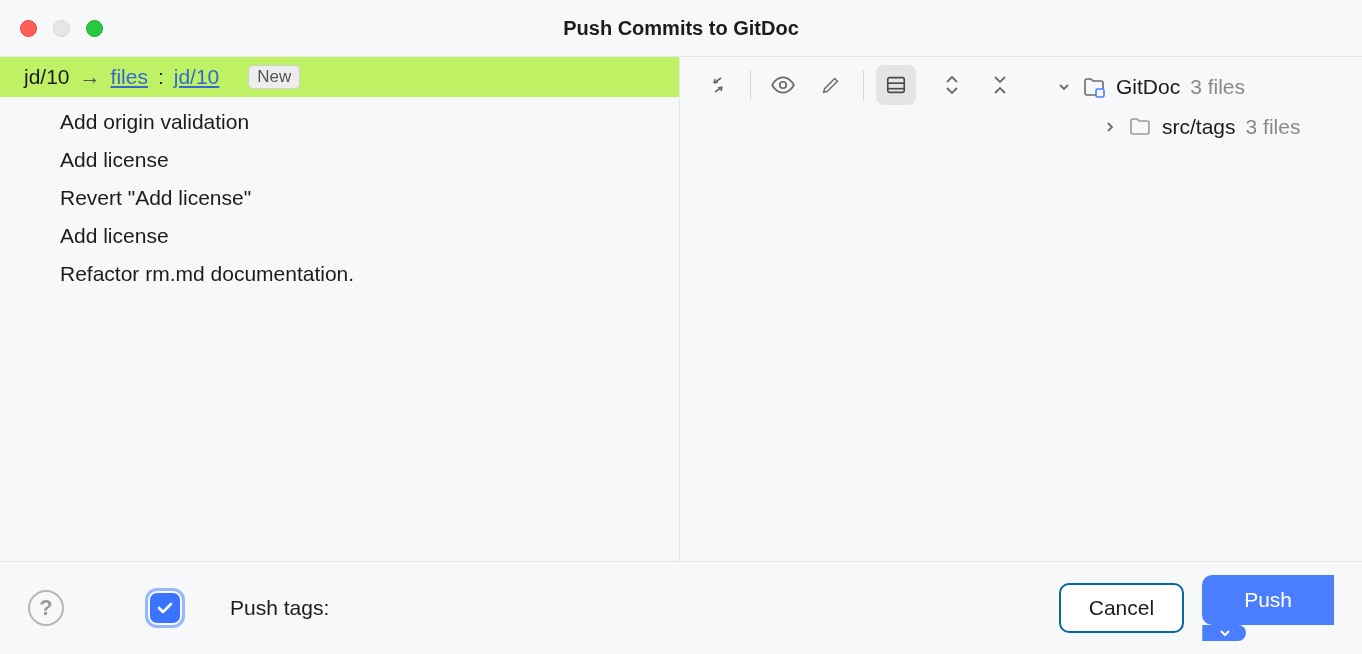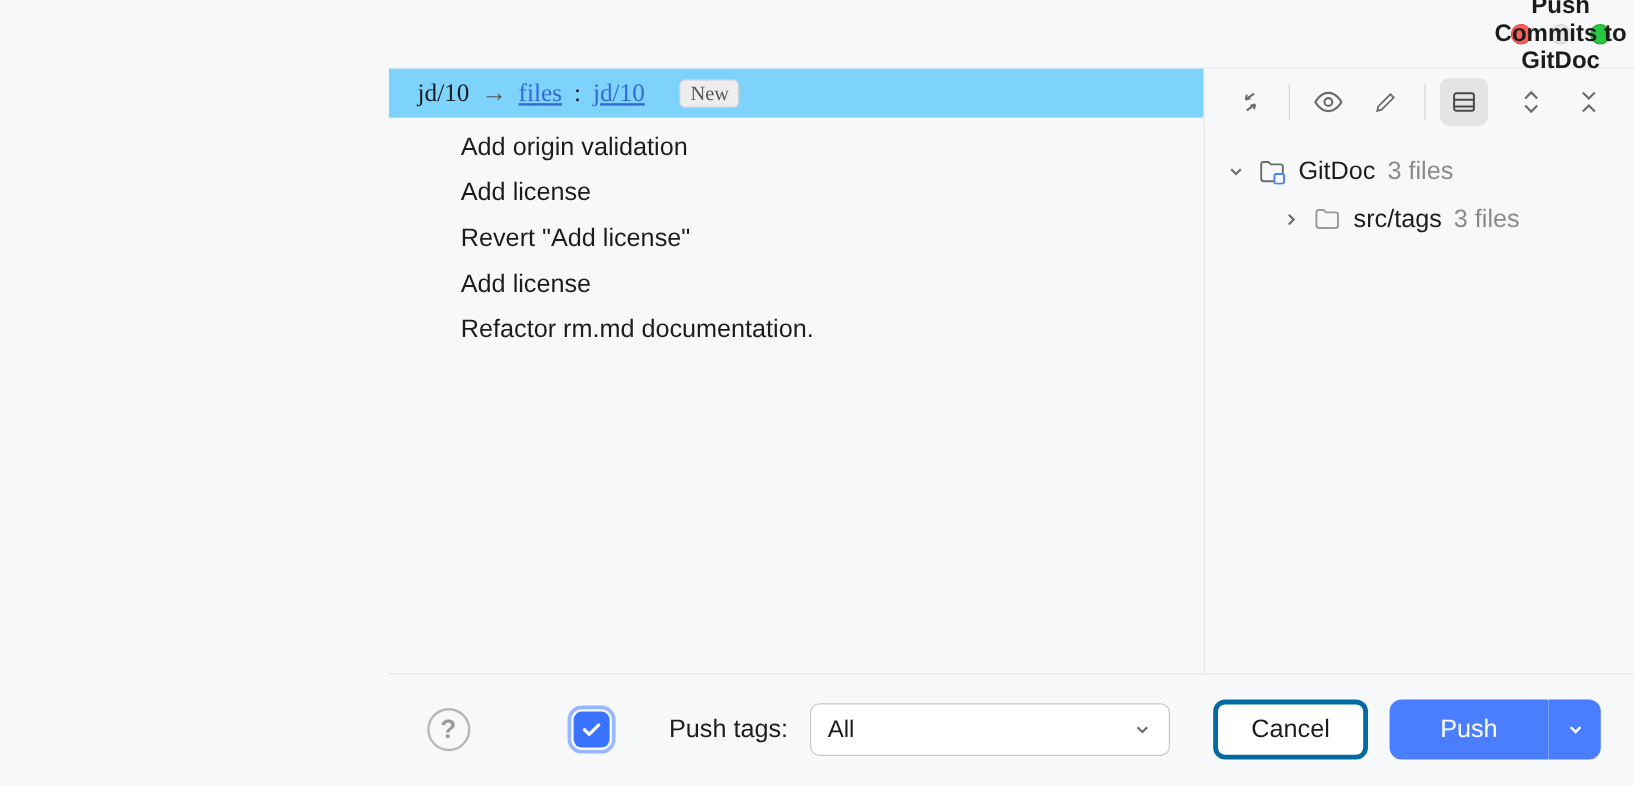--- a/index.html
+++ b/index.html
@@ -1,51 +1,51 @@
 <!DOCTYPE html>
 <html><head>
 <meta charset="utf-8">
 <style>
   * { box-sizing: border-box; margin: 0; padding: 0; }
   html, body { width: 1362px; height: 654px; font-family: -apple-system, BlinkMacSystemFont, "Segoe UI", Helvetica, Arial, sans-serif; background: #f7f8fa; overflow: hidden; }
-  .window { width: 1362px; height: 654px; background: #f7f8fa; border-radius: 12px; display: flex; flex-direction: column; align-items: flex-end; }
+  .window { width: 1362px; height: 654px; background: #f7f8fa; border-radius: 12px; display: flex; flex-direction: column; }
   .titlebar { height: 56px; display: flex; align-items: center; padding: 0 20px; position: relative; }
   .traffic-lights { display: flex; gap: 16px; align-items: center; }
   .tl { width: 17px; height: 17px; border-radius: 50%; }
   .tl.red { background: #ff5f57; border: 1px solid #e24640; }
   .tl.yellow { background: #e7e7e7; border: 1px solid #d6d6d6; }
   .tl.green { background: #28c840; border: 1px solid #1fa92f; }
   .title { position: absolute; left: 0; right: 0; text-align: center; font-size: 20px; font-weight: 700; color: #1c1c1c; pointer-events: none; }
   .body { flex: 1; display: flex; border-top: 1px solid #e6e6e6; border-bottom: 1px solid #e6e6e6; min-height: 0; }
   .left { width: 680px; border-right: 1px solid #e6e6e6; display: flex; flex-direction: column; overflow: auto; }
-  .branch-row { background: #7dd3fc; padding: 8px 24px; display: flex; align-items: center; gap: 10px; font-size: 21px; color: #1c1c1c; font-family: Liberation Serif, serif; }
+  .branch-row { background: #bef264; padding: 8px 24px; display: flex; align-items: center; gap: 10px; font-size: 21px; color: #1c1c1c; }
   .branch-row .arrow { color: #555; }
   .branch-row a { color: #3568d4; text-decoration: underline; }
   .badge { font-size: 17px; background: #ededed; border: 1px solid #d0d0d0; border-radius: 5px; padding: 1px 8px; color: #555; margin-left: 19px; }
   .commits { padding: 6px 0 6px 60px; }
   .commit { font-size: 21px; color: #1c1c1c; line-height: 38px; }
-  .right { flex: 1; display: flex; flex-direction: column; }
+  .right { flex: 1; display: flex; flex-direction: row; }
   .toolbar { height: 56px; display: flex; align-items: center; padding: 0 18px; gap: 8px; }
   .tb-btn { width: 40px; height: 40px; display: flex; align-items: center; justify-content: center; border-radius: 8px; color: #6b6b6b; }
   .tb-btn.active { background: #e4e4e6; color: #4a4a4a; }
   .tb-sep { width: 1px; height: 30px; background: #d6d6d6; margin: 0 4px; }
   .tb-spacer { flex: 1; }
   .tree { padding: 10px 18px; font-size: 21px; color: #1c1c1c; }
   .tree-row { display: flex; align-items: center; gap: 10px; line-height: 40px; }
   .tree-count { color: #8a8a8a; margin-left: 0; }
   .tree-indent-1 { padding-left: 46px; }
   .footer { height: 92px; display: flex; align-items: center; padding: 0 28px; gap: 18px; }
   .help { width: 36px; height: 36px; border: 2px solid #b8b8b8; border-radius: 50%; display: flex; align-items: center; justify-content: center; color: #9a9a9a; font-size: 22px; font-weight: 600; }
   .checkbox { width: 30px; height: 30px; border-radius: 7px; background: #3a73ff; display: flex; align-items: center; justify-content: center; outline: 3px solid #97b7ff; outline-offset: 2px; }
   .cb-label { font-size: 21px; color: #1c1c1c; margin-left: 32px; }
   .select { width: 300px; height: 44px; border: 1px solid #c7c7c7; border-radius: 8px; background: #fff; display: flex; align-items: center; padding: 0 14px; font-size: 20px; color: #1c1c1c; justify-content: space-between; }
   .footer-spacer { flex: 1; }
   .btn { height: 50px; border-radius: 10px; font-size: 21px; display: flex; align-items: center; justify-content: center; padding: 0 28px; cursor: pointer; }
-  .btn-secondary { background: #fff; border: 4px solid #0369a1; color: #1c1c1c; }
-  .btn-primary-wrap { display: flex; }
+  .btn-secondary { background: #fff; border: 2px solid #0369a1; color: #1c1c1c; }
+  .btn-primary-wrap { display: flex; flex-direction: column; }
   .btn-primary { background: #4a7eff; color: #fff; border: none; border-radius: 10px 0 0 10px; padding: 0 42px; }
   .btn-primary-dd { background: #4a7eff; color: #fff; border: none; border-left: 1px solid #7ba2ff; border-radius: 0 10px 10px 0; width: 44px; display: flex; align-items: center; justify-content: center; }
   svg { display: block; }
 </style>
 </head>
 <body>
 
 <div class="window">
 
   <div class="titlebar">
@@ -159,28 +159,20 @@
 
   <div class="footer">
     <div class="help">?</div>
     <div style="width:50px"></div>
     <div class="checkbox">
       <svg width="18" height="18" viewBox="0 0 18 18" fill="none" stroke="#fff" stroke-width="2.6" stroke-linecap="round" stroke-linejoin="round">
           <path d="M3 9l4 4 8-8"></path>
         </svg>
     </div>
     <span class="cb-label">Push tags:</span>
-    <div class="select">
-      <span>All</span>
-      <span>
-        <svg width="16" height="16" viewBox="0 0 16 16" fill="none" stroke="#6b6b6b" stroke-width="1.8">
-            <path d="M4 6l4 4 4-4"></path>
-          </svg>
-      </span>
-    </div>
     <div class="footer-spacer"></div>
     <div class="btn btn-secondary">
       <span>Cancel</span>
     </div>
     <div class="btn-primary-wrap">
       <div class="btn btn-primary">
         <span>Push</span>
       </div>
       <div class="btn-primary-dd">
         <svg width="16" height="16" viewBox="0 0 16 16" fill="none" stroke="#fff" stroke-width="2">

